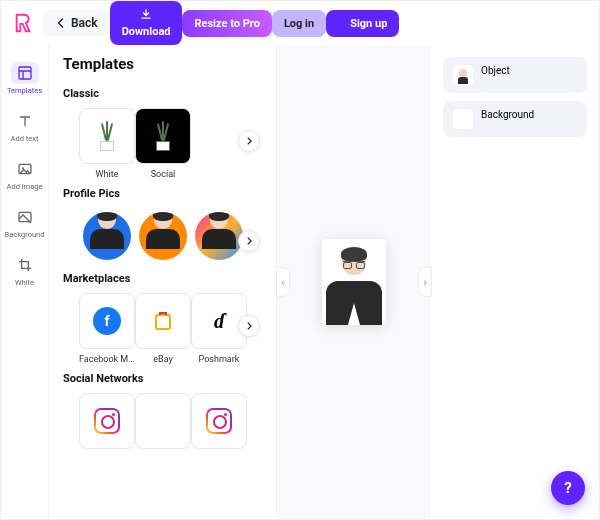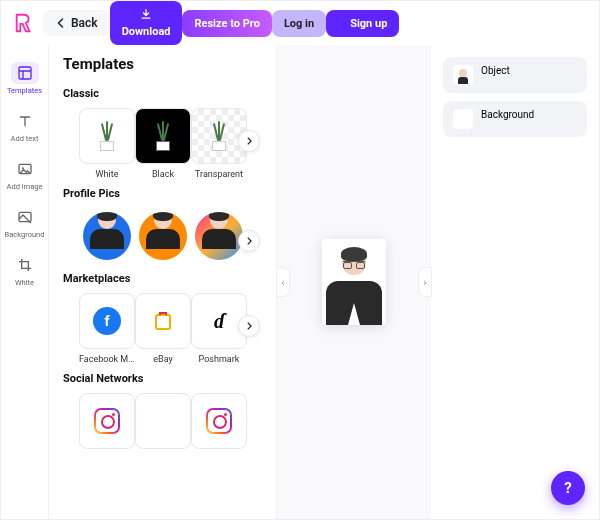--- a/index.html
+++ b/index.html
@@ -184,32 +184,21 @@
       </div>
       <div class="card">
         <div class="thumb black">
             <div class="plant">
               <div class="leaves">
                 <span class="c"></span>
               </div>
               <div class="pot dark"></div>
             </div>
           </div>
-        <div class="cap">Black</div>
-      </div>
-      <div class="card">
-        <div class="thumb transp">
-            <div class="plant">
-              <div class="leaves">
-                <span class="c"></span>
-              </div>
-              <div class="pot"></div>
-            </div>
-          </div>
-        <div class="cap">Transparent</div>
+        <div class="cap">Social</div>
       </div>
       <div class="arrow">
           <svg width="10" height="10" viewBox="0 0 24 24">
             <path d="M9 4l8 8-8 8" fill="none" stroke="#222" stroke-width="3"></path>
           </svg>
         </div>
     </div>
 
     <div class="sect">Profile Pics</div>
     <div class="row">

